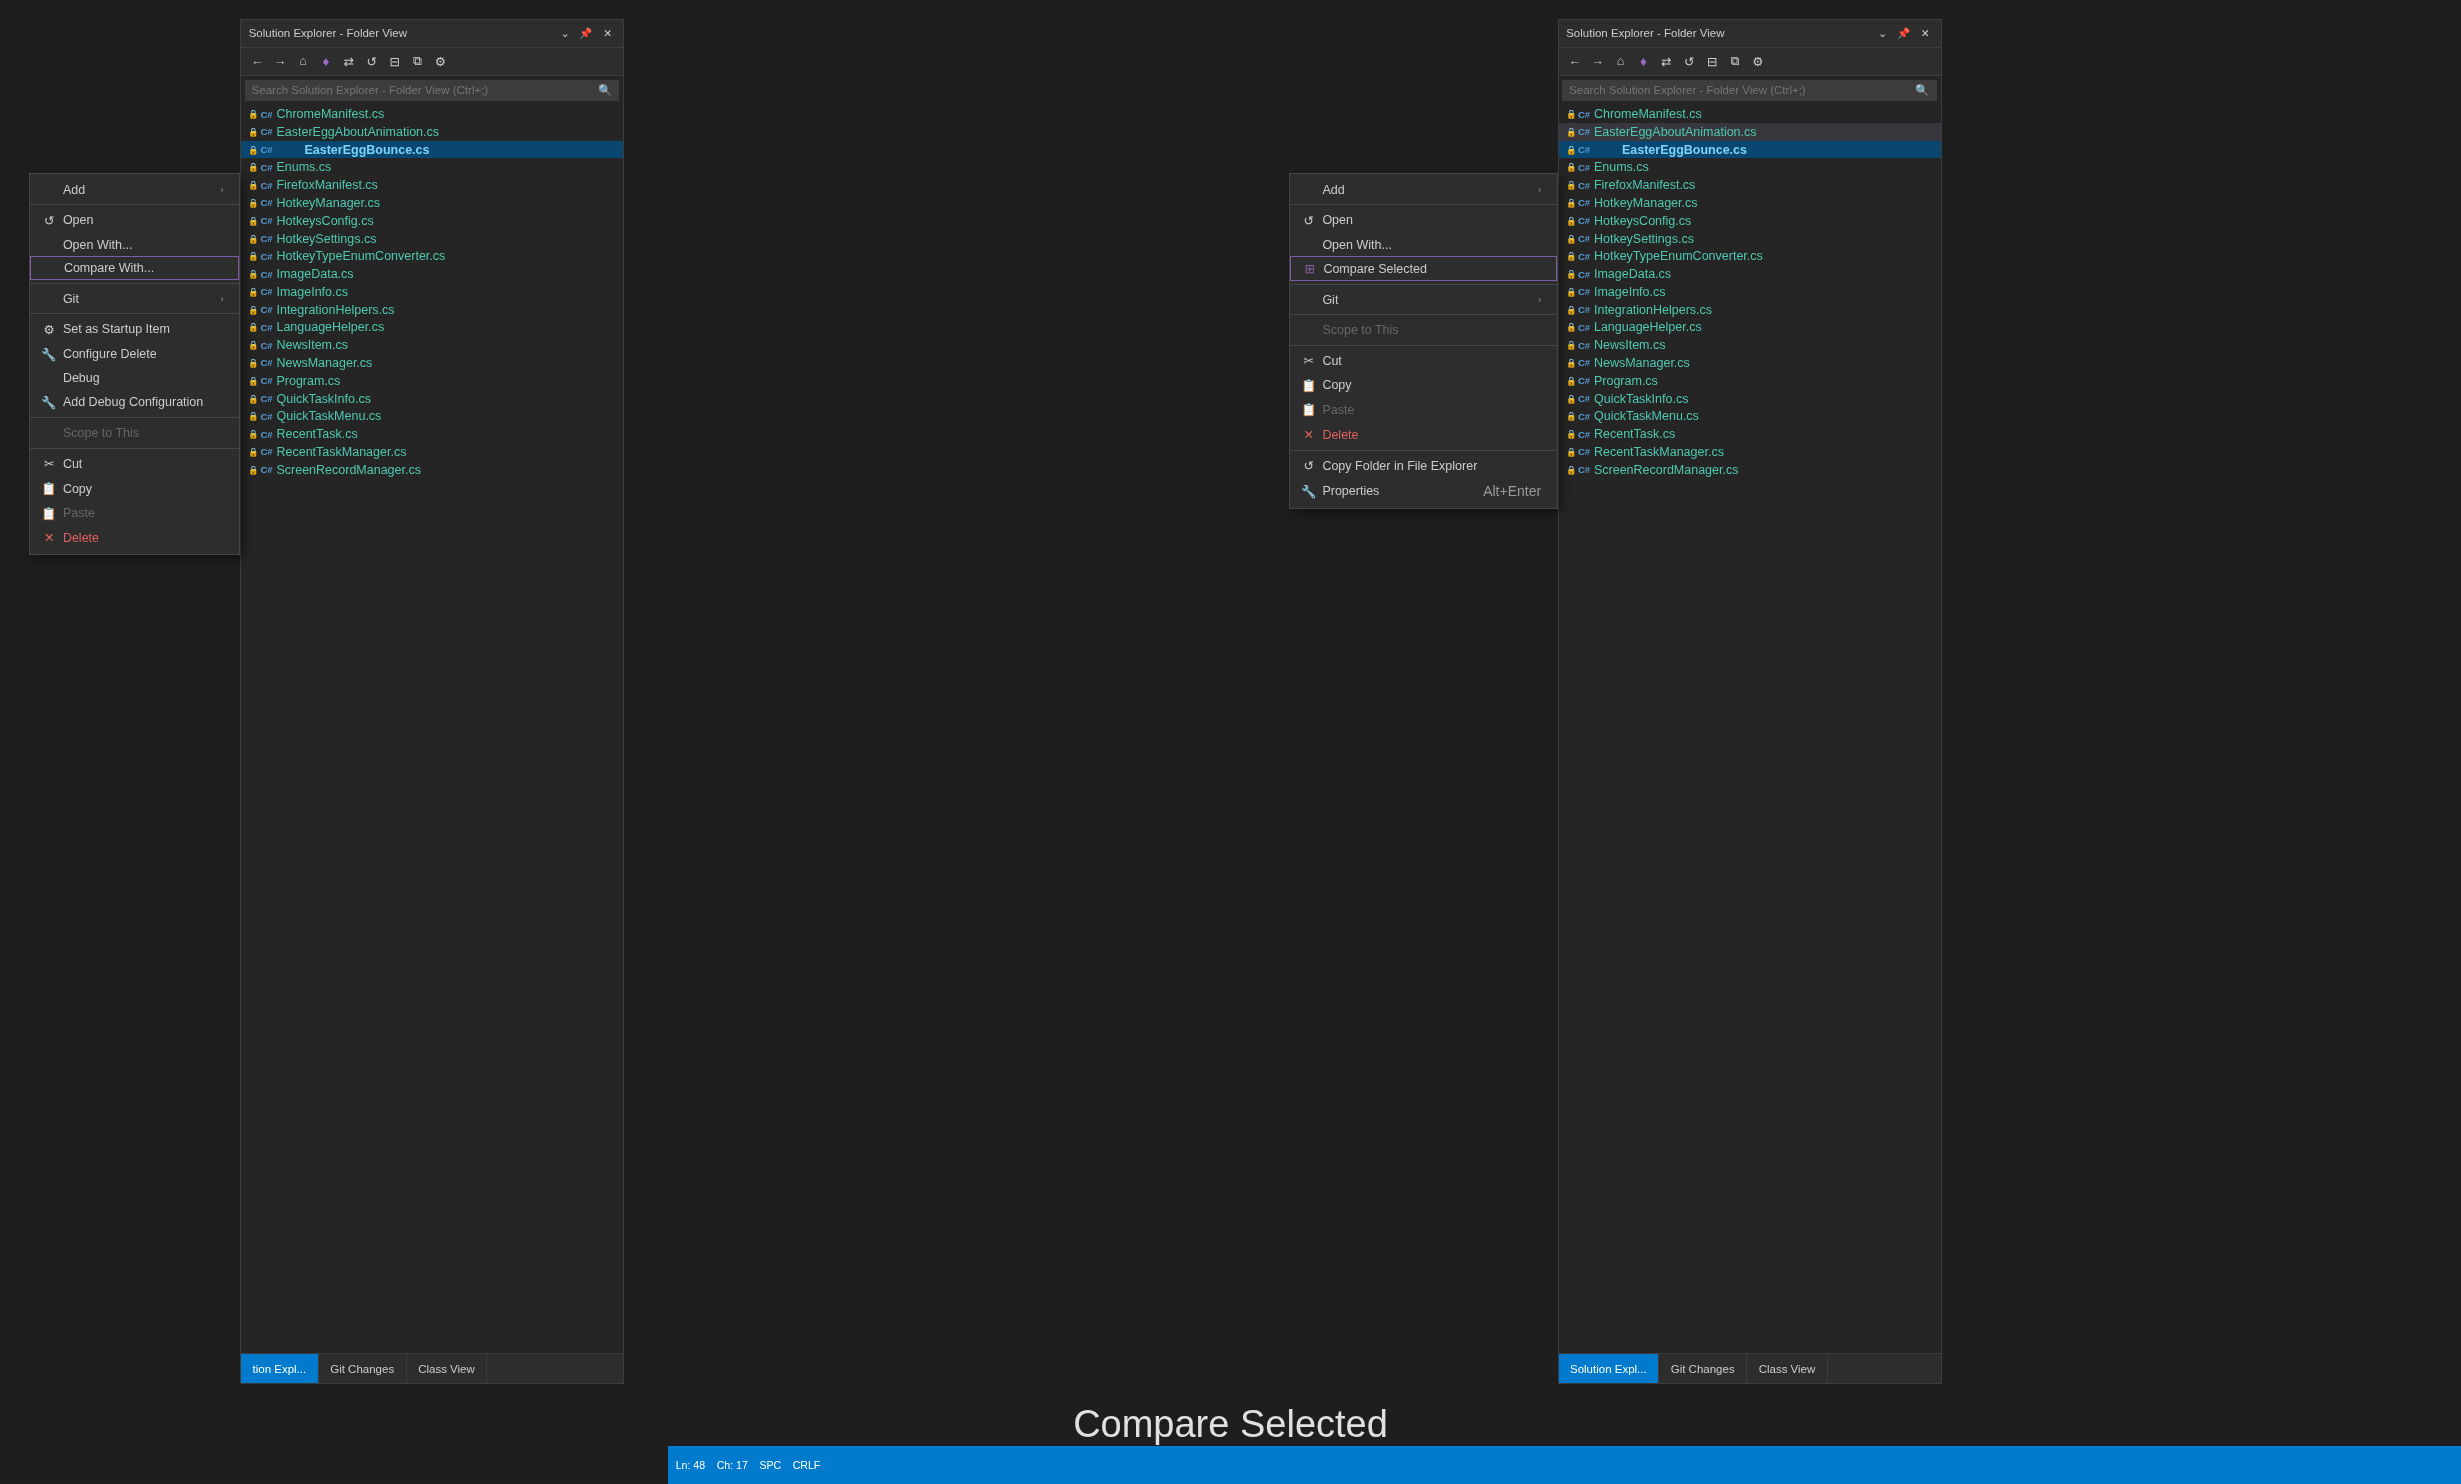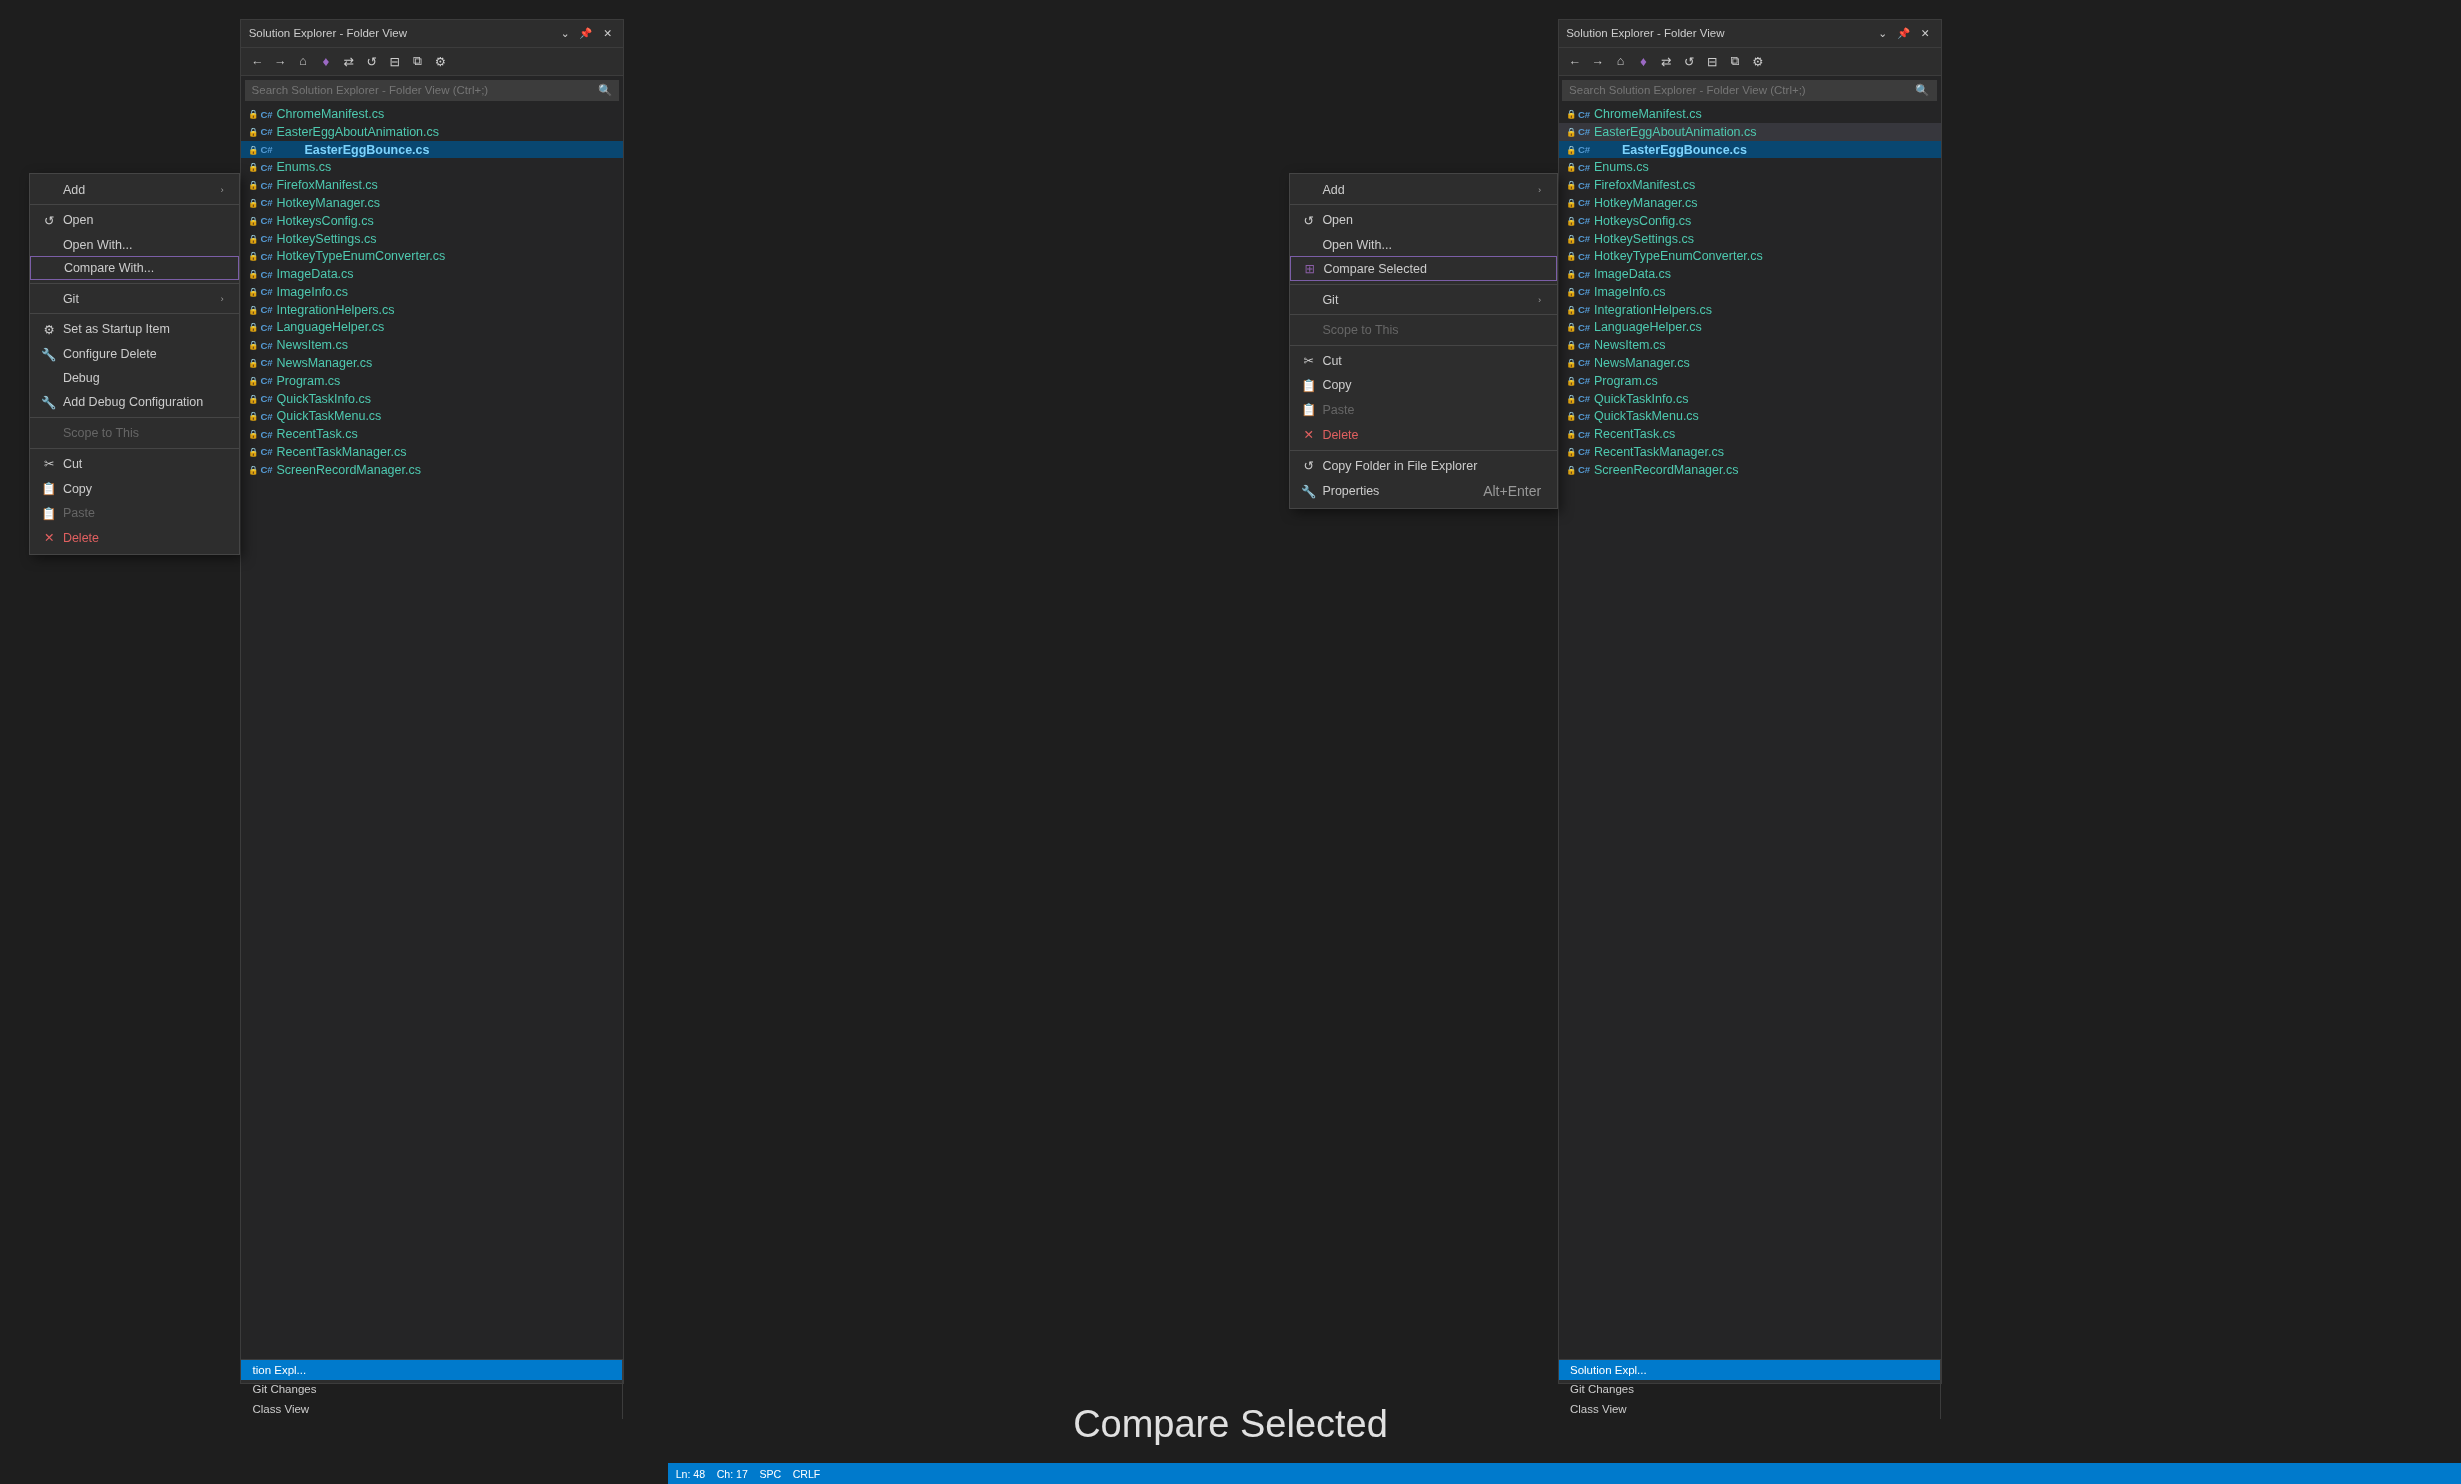--- a/index.html
+++ b/index.html
@@ -205,22 +205,21 @@
     .file-name.bold {
       font-weight: bold;
       color: #7dd3fc;
       margin-left: 28px;
     }
 
     .panel-tabs {
       display: flex;
       border-top: 1px solid #3c3c3c;
       background: #2d2d2d;
-      height: 24px;
-      flex-direction: column;
+      height: 30px;
     }
 
     .panel-tab {
       padding: 3.8px 11.5px;
       font-size: 11.5px;
       cursor: pointer;
       color: #cccccc;
       border-right: 1px solid #3c3c3c;
       display: flex;
       align-items: center;
@@ -886,19 +885,19 @@
   </div>
 
 </div>
 
 <div class="caption-area">
   <div class="half-caption">
     <span class="caption-label">Compare Selected</span>
   </div>
 </div>
 
-<div style="position:fixed; bottom: 0; left: 668px; right: 0; height: 21px; background: #007acc; display:flex; align-items:center; padding: 0 7.7px; font-size: 10.6px; color: white; gap: 11.5px;">
+<div style="position:fixed; bottom: 0; left: 668px; right: 0; height: 38px; background: #007acc; display:flex; align-items:center; padding: 0 7.7px; font-size: 10.6px; color: white; gap: 11.5px;">
   <span>Ln: 48</span>
   <span>Ch: 17</span>
   <span>SPC</span>
   <span>CRLF</span>
 </div>
 
 
 </body></html>

